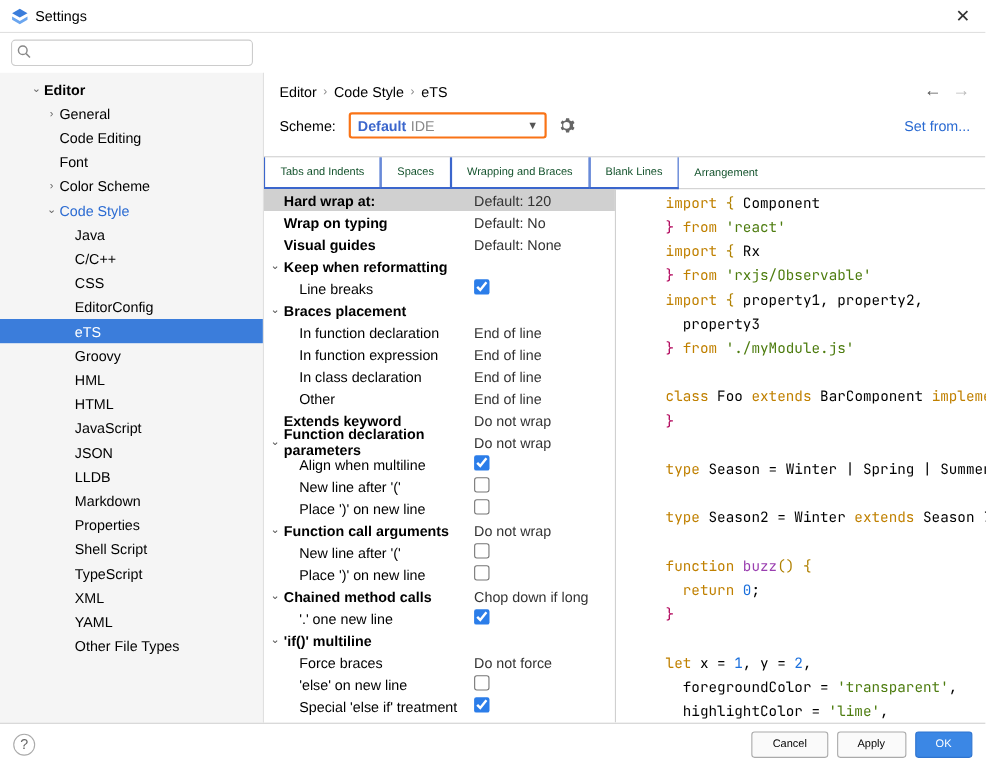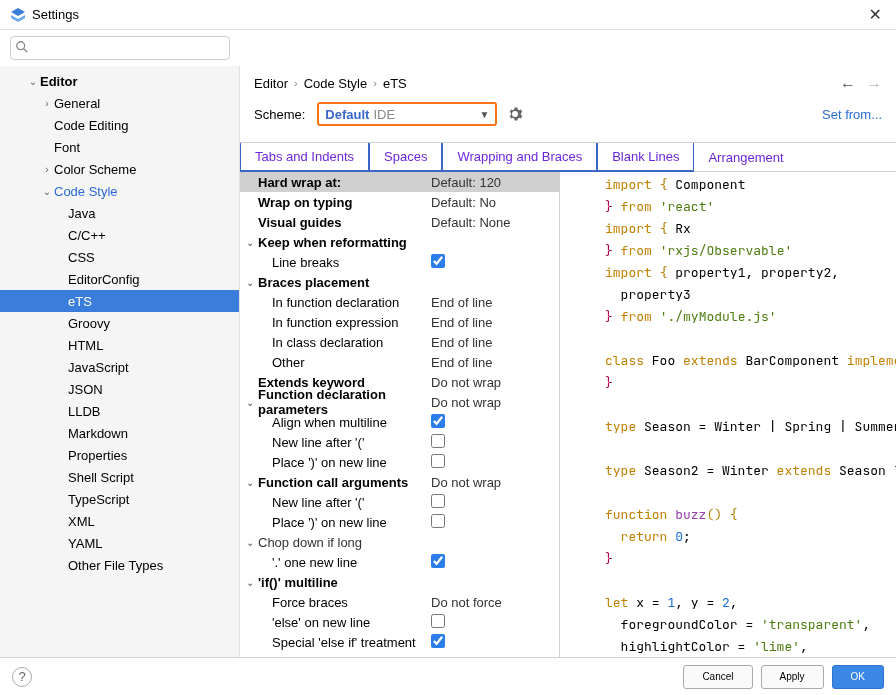--- a/index.html
+++ b/index.html
@@ -44,21 +44,21 @@
   .scheme-row .label { margin-right:12px; }
   .scheme-select { display:flex; align-items:center; border:2px solid #f97316; border-radius:3px; height:24px; width:180px; padding:0 6px; cursor:pointer;}
   .scheme-select .val { color:#3b66cc; font-weight:bold; }
   .scheme-select .tag { color:#888; margin-left:4px; }
   .scheme-select .dd { margin-left:auto; font-size:10px; color:#555;}
   .scheme-gear { margin-left:10px; color:#666; cursor:pointer;}
   .setfrom { margin-left:auto; color:#2b6bd2; cursor:pointer; }
 
   
   .tabrow { display:flex; border-top:1px solid #d0d0d0; border-bottom:1px solid #d0d0d0; height:30px; align-items:stretch; margin-top:6px;}
-  .tab { padding:0 14px; display:flex; align-items:center; cursor:pointer; font-size:13px; color:#6d28d9;}
+  .tab { padding:0 14px; display:flex; align-items:center; cursor:pointer; font-size:10px; color:#14532d;}
   .tab.boxed { border:1px solid #3b66cc; border-top:none; border-bottom:2px solid #3b66cc; margin-bottom:-1px; }
   .tab:first-child.boxed { border-left:1px solid #3b66cc; }
 
   
   .split { flex:1; display:flex; overflow:hidden;gap:39px; }
   .options { width:320px; border-right:1px solid #d0d0d0; overflow:hidden; display:flex; flex-direction:column;}
   .opt-scroll { overflow-y:auto; flex:1; }
   .orow { display:flex; align-items:center; height:20px; padding-left:6px; padding-right:8px;}
   .orow.sel { background:#d0d0d0; }
   .orow .och { width:12px; font-size:10px; color:#555; }
@@ -151,20 +151,24 @@
       <div class="tree-item ind-3 selected">
         <span class="chev"></span>
         <span class="lbl">eTS</span>
       </div>
       <div class="tree-item ind-3">
         <span class="chev"></span>
         <span class="lbl">Groovy</span>
       </div>
       <div class="tree-item ind-3">
         <span class="chev"></span>
+        <span class="lbl">HML</span>
+      </div>
+      <div class="tree-item ind-3">
+        <span class="chev"></span>
         <span class="lbl">HTML</span>
       </div>
       <div class="tree-item ind-3">
         <span class="chev"></span>
         <span class="lbl">JavaScript</span>
       </div>
       <div class="tree-item ind-3">
         <span class="chev"></span>
         <span class="lbl">JSON</span>
       </div>
@@ -324,20 +328,21 @@
               <span class="olabel i1">New line after '('</span>
               <span class="oval"><input type="checkbox" style=""></span>
             </div>
             <div class="orow">
               <span class="och"></span>
               <span class="olabel i1">Place ')' on new line</span>
               <span class="oval"><input type="checkbox" style=""></span>
             </div>
             <div class="orow">
               <span class="och">⌄</span>
+              <span class="olabel bold">Chained method calls</span>
               <span class="oval">Chop down if long</span>
             </div>
             <div class="orow">
               <span class="och"></span>
               <span class="olabel i1">'.' one new line</span>
               <span class="oval"><input type="checkbox" checked="" style=""></span>
             </div>
             <div class="orow">
               <span class="och">⌄</span>
               <span class="olabel bold">'if()' multiline</span>

